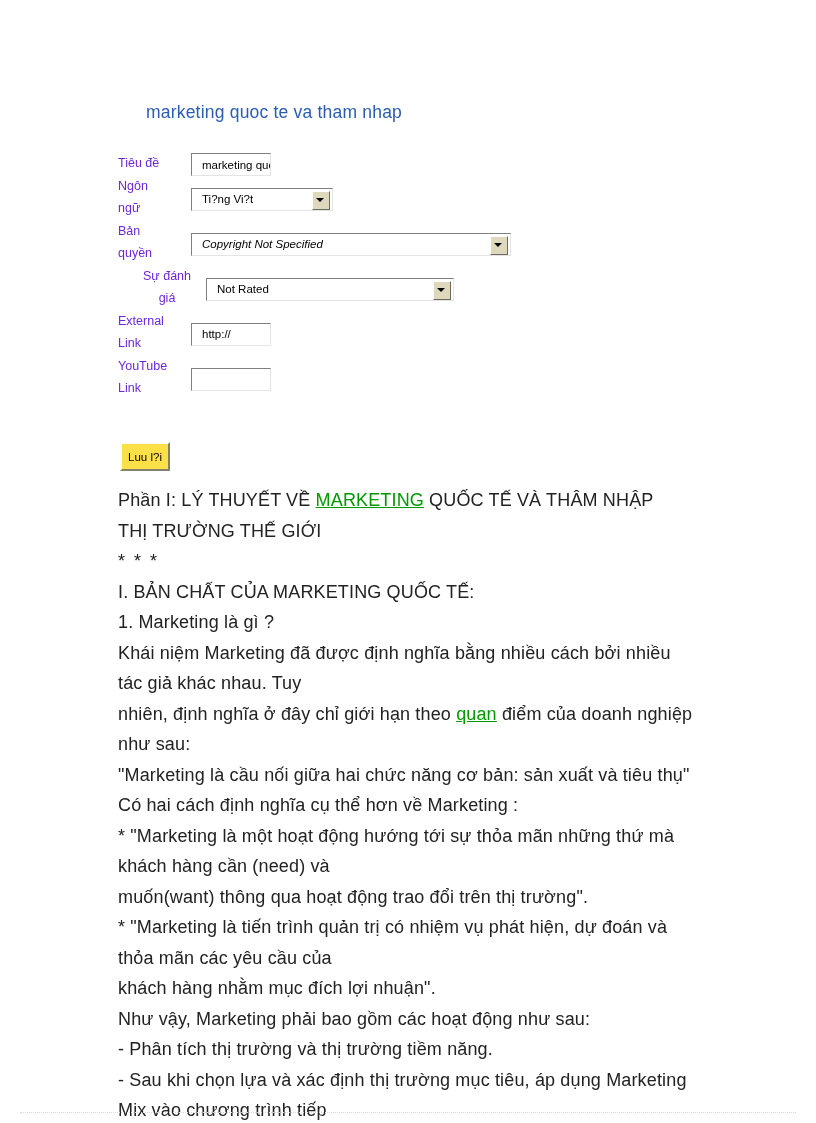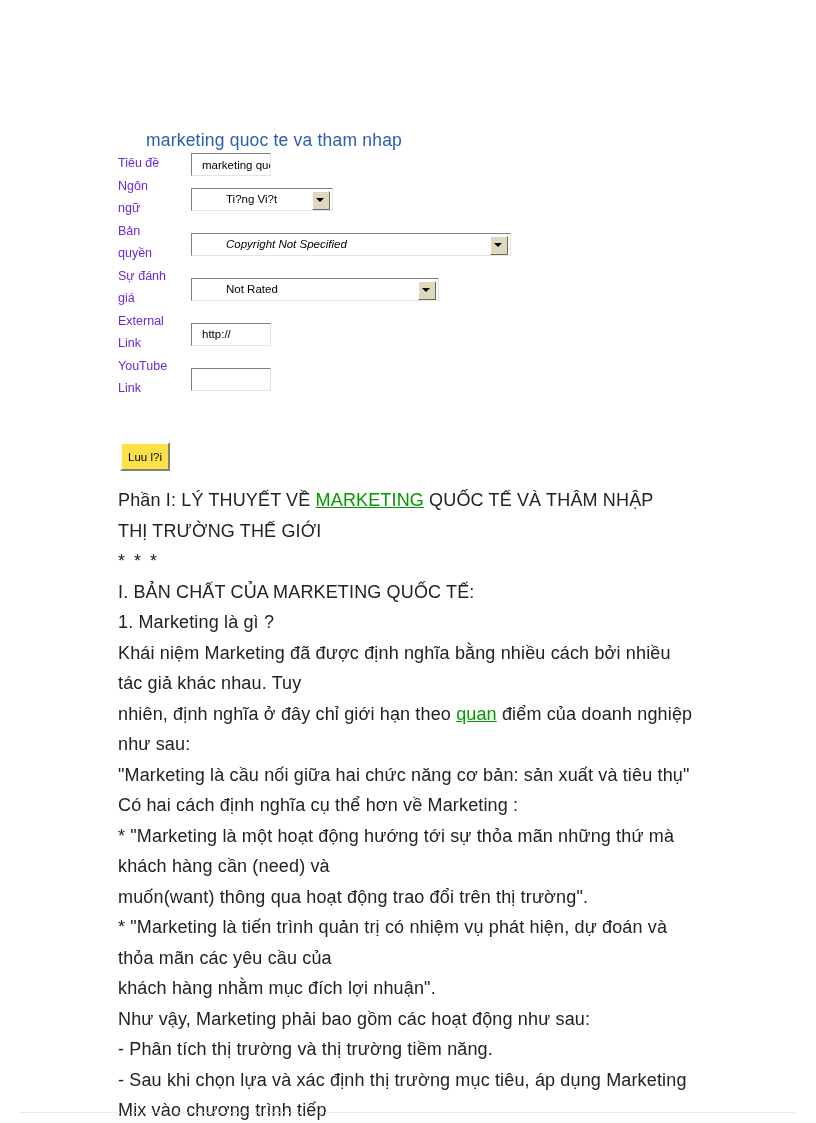--- a/index.html
+++ b/index.html
@@ -19,21 +19,21 @@
     position: absolute;
     left: 0; top: 0;
     width: 816px;
     height: 1123px;
   }
 
   
   .doc-title {
     position: absolute;
     left: 146px;
-    top: 130px;
+    top: 102px;
     font-size: 17.5px;
     color: #2a5db0;
     letter-spacing: 0.2px;
     white-space: nowrap;
     text-align: center;
   }
 
   
   .form-area {
     position: absolute;
@@ -88,21 +88,20 @@
     border-bottom: 1px solid #e4e4e0;
   }
   .sel .sel-value {
     position: absolute;
     left: 10px;
     top: 0;
     line-height: 21px;
     font-size: 11.5px;
     color: #000000;
     white-space: nowrap;
-    margin-left: 24px;
   }
   .sel .sel-btn {
     position: absolute;
     right: 2px;
     top: 2px;
     width: 16px;
     height: 17px;
     background: #ded9bd;
     border-top: 1px solid #ffffff;
     border-left: 1px solid #ffffff;
@@ -203,21 +202,21 @@
         </div>
         <div class="form-control-wrap" style="top: 13px;">
           <div class="sel" style="width: 320px; font-style: italic;">
             <span class="sel-value">Copyright Not Specified</span>
             <span class="sel-btn">
               <span class="arrow"></span>
             </span>
           </div>
         </div>
       </div>
-      <div class="form-row" style="position: absolute; left: 0px; top: 112.5px; height: 45px; width: 600px;">
+      <div class="form-row" style="position: absolute; left: 15px; top: 112.5px; height: 45px; width: 600px; text-align: center;">
         <div class="form-label">
           <span class="lbl-line">Sự đánh</span>
           <span class="lbl-line">giá</span>
         </div>
         <div class="form-control-wrap" style="top: 13px;">
           <div class="sel" style="width: 248px;">
             <span class="sel-value">Not Rated</span>
             <span class="sel-btn">
               <span class="arrow"></span>
             </span>

